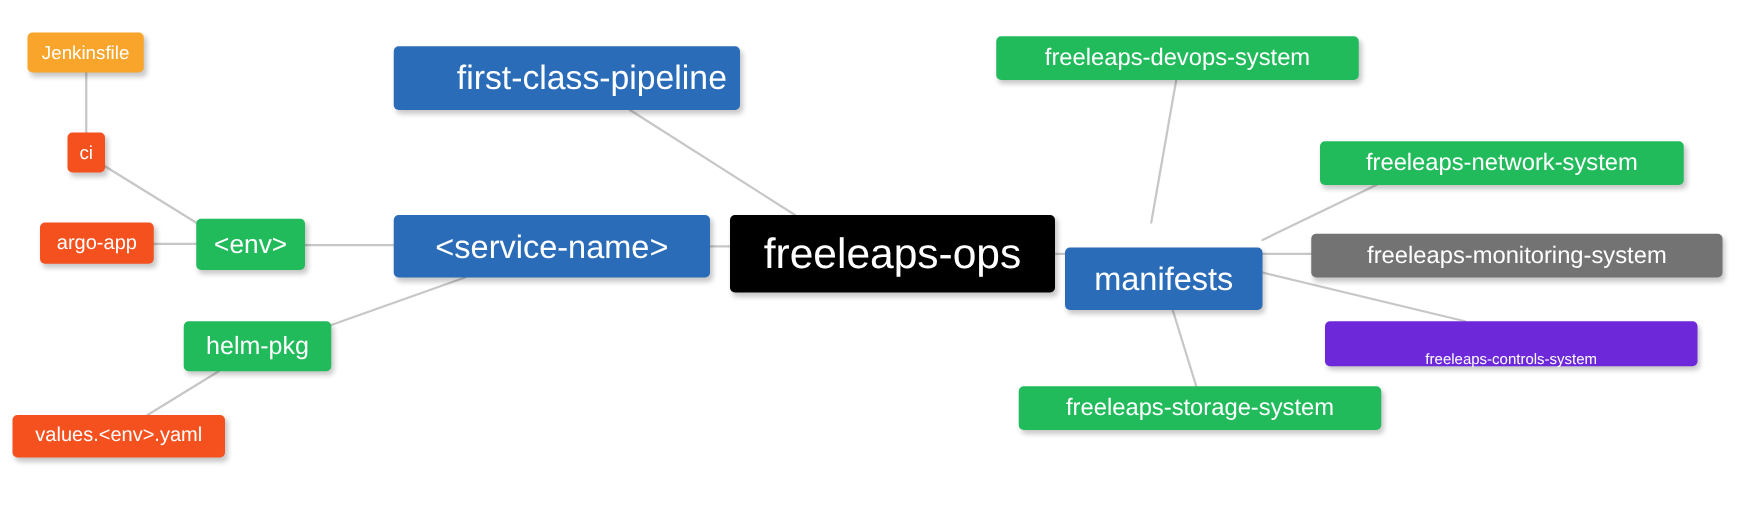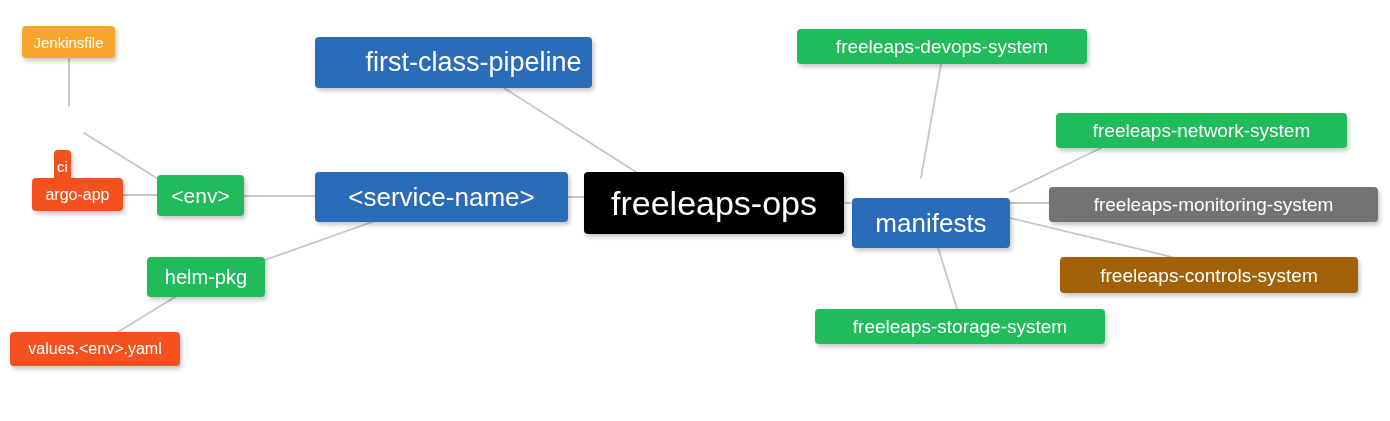--- a/index.html
+++ b/index.html
@@ -59,21 +59,21 @@
       <line x1="921" y1="178" x2="941" y2="64" stroke="#c7c7c7" stroke-width="1.8" stroke-linecap="round"></line>
       <line x1="1010" y1="192" x2="1101" y2="148" stroke="#c7c7c7" stroke-width="1.8" stroke-linecap="round"></line>
       <line x1="1010" y1="203" x2="1049" y2="203" stroke="#c7c7c7" stroke-width="1.8" stroke-linecap="round"></line>
       <line x1="1010" y1="218" x2="1172" y2="257" stroke="#c7c7c7" stroke-width="1.8" stroke-linecap="round"></line>
       <line x1="932" y1="228" x2="957" y2="309" stroke="#c7c7c7" stroke-width="1.8" stroke-linecap="round"></line>
     </svg>
   <div id="node-layer">
       <div class="node" style="left: 22px; top: 26px; width: 93px; height: 32px; background: rgb(249, 165, 43); font-size: 15px;">
         <span>Jenkinsfile</span>
       </div>
-      <div class="node" style="left: 54px; top: 106px; width: 17px; height: 32px; background: rgb(245, 81, 30); font-size: 15px; margin-top: 44px;">
+      <div class="node" style="left: 54px; top: 106px; width: 30px; height: 32px; background: rgb(245, 81, 30); font-size: 15px;">
         <span>ci</span>
       </div>
       <div class="node" style="left: 32px; top: 178px; width: 91px; height: 33px; background: rgb(245, 81, 30); font-size: 16px;">
         <span>argo-app</span>
       </div>
       <div class="node" style="left: 157px; top: 175px; width: 87px; height: 41px; background: rgb(34, 187, 92); font-size: 21px; align-items: center;">
         <span>&lt;env&gt;</span>
       </div>
       <div class="node" style="left: 147px; top: 257px; width: 118px; height: 40px; background: rgb(34, 187, 92); font-size: 20px;">
         <span>helm-pkg</span>
@@ -95,20 +95,20 @@
       </div>
       <div class="node" style="left: 797px; top: 29px; width: 290px; height: 35px; background: rgb(34, 187, 92); font-size: 19px;">
         <span>freeleaps-devops-system</span>
       </div>
       <div class="node" style="left: 1056px; top: 113px; width: 291px; height: 35px; background: rgb(34, 187, 92); font-size: 19px;">
         <span>freeleaps-network-system</span>
       </div>
       <div class="node" style="left: 1049px; top: 187px; width: 329px; height: 35px; background: #737373; font-size: 19px;">
         <span>freeleaps-monitoring-system</span>
       </div>
-      <div class="node" style="left: 1060px; top: 257px; width: 298px; height: 36px; background: #a16207; font-size: 19px;">
+      <div class="node" style="left: 1060px; top: 257px; width: 298px; height: 36px; background: #6d28d9; font-size: 12px; align-items: flex-end;">
         <span>freeleaps-controls-system</span>
       </div>
       <div class="node" style="left: 815px; top: 309px; width: 290px; height: 35px; background: rgb(34, 187, 92); font-size: 19px;">
         <span>freeleaps-storage-system</span>
       </div>
     </div>
 </div>
 
 </body></html>

